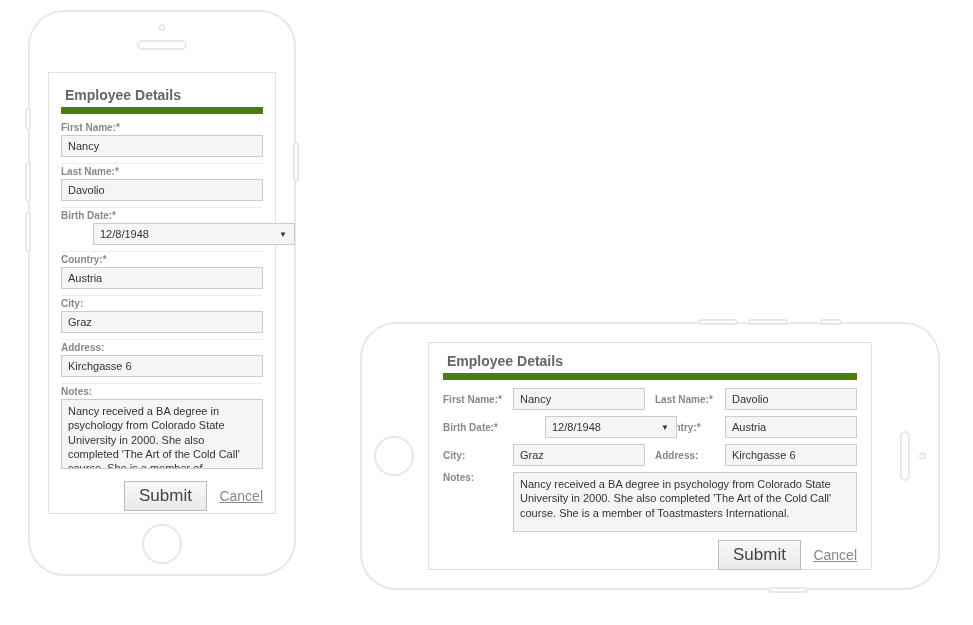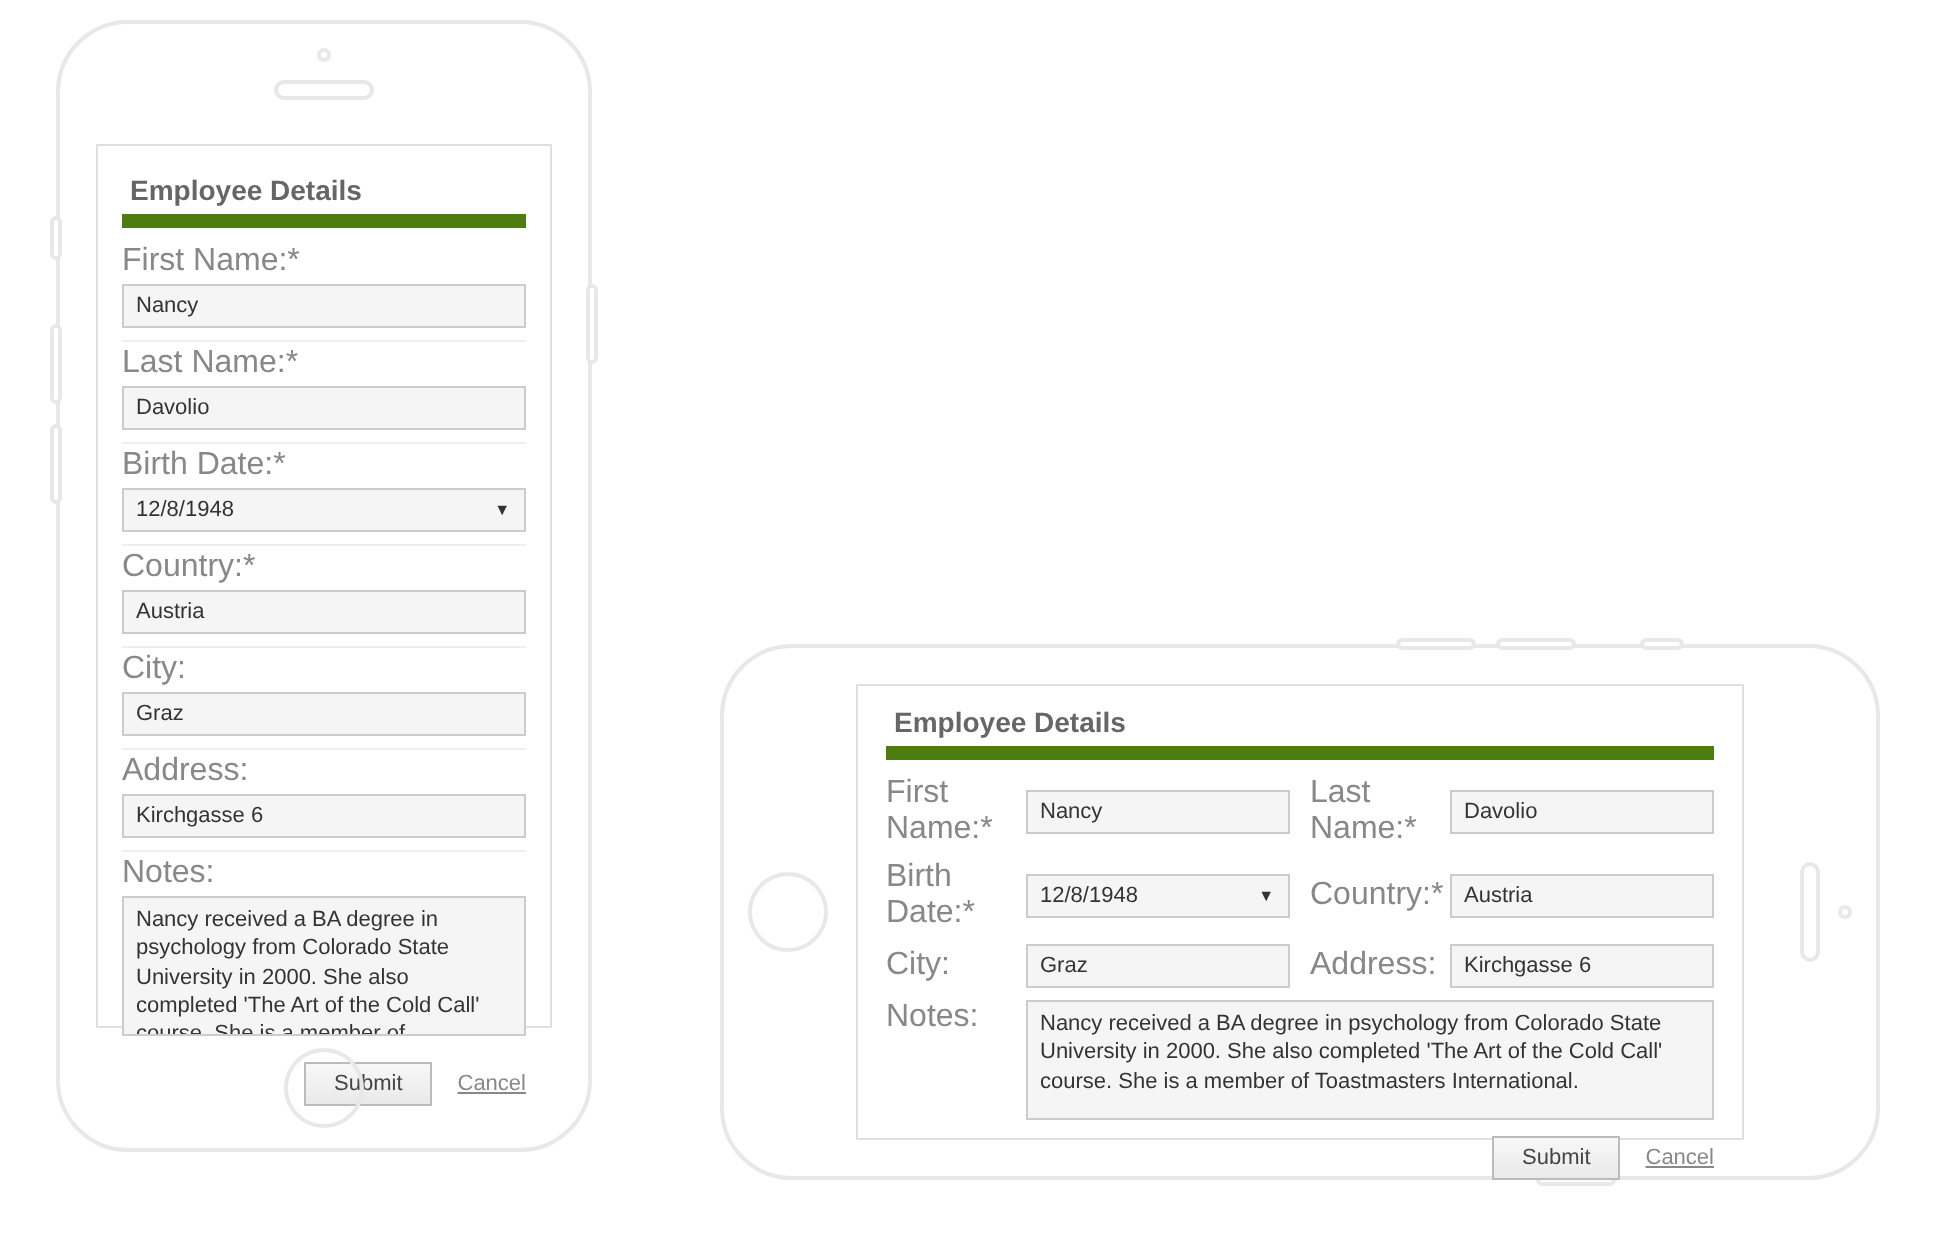--- a/index.html
+++ b/index.html
@@ -112,63 +112,65 @@
 
   .heading {
     font-size: 14px;
     font-weight: bold;
     color: #666;
     border-bottom: 7px solid #4d7c0f;
     padding: 0 0 4px 4px;
     margin: 0 0 8px 0;
   }
   .lbl {
-    font-size: 16px;
+    font-size: 10px;
     color: #888;
     margin: 2px 0;
+    font-weight: bold;
   }
   .inp, .sel, .ta {
     width: 100%;
     font-size: 11px;
     padding: 4px 6px;
     border: 1px solid #ccc;
     background: #f5f5f5;
     color: #333;
     font-family: inherit;
   }
   .sel-wrap {
     position: relative;
     display: block;
     width: 100%;
+    margin-left: 32px;
   }
   .sel-wrap .caret {
     position: absolute;
     right: 8px;
     top: 50%;
     transform: translateY(-50%);
     pointer-events: none;
     font-size: 8px;
     color: #333;
   }
   .ta { height: 70px; resize: none; line-height: 1.3; }
   .ta-l { height: 60px; }
   .field-p { margin-bottom: 6px; }
   .hr { border: none; border-top: 1px solid #eee; margin: 4px 0 2px; }
 
   .btnrow { text-align: right; margin-top: 8px; }
   .btn-submit {
-    font-size: 11px;
+    font-size: 17px;
     padding: 4px 14px;
     border: 1px solid #bbb;
     background: linear-gradient(#f8f8f8,#e9e9e9);
     color: #444;
     cursor: pointer;
   }
   .lnk-cancel {
-    font-size: 11px;
+    font-size: 14px;
     color: #888;
     text-decoration: underline;
     margin-left: 8px;
     cursor: pointer;
   }
 
   
   .grid-l {
     display: grid;
     grid-template-columns: 60px 1fr 60px 1fr;

